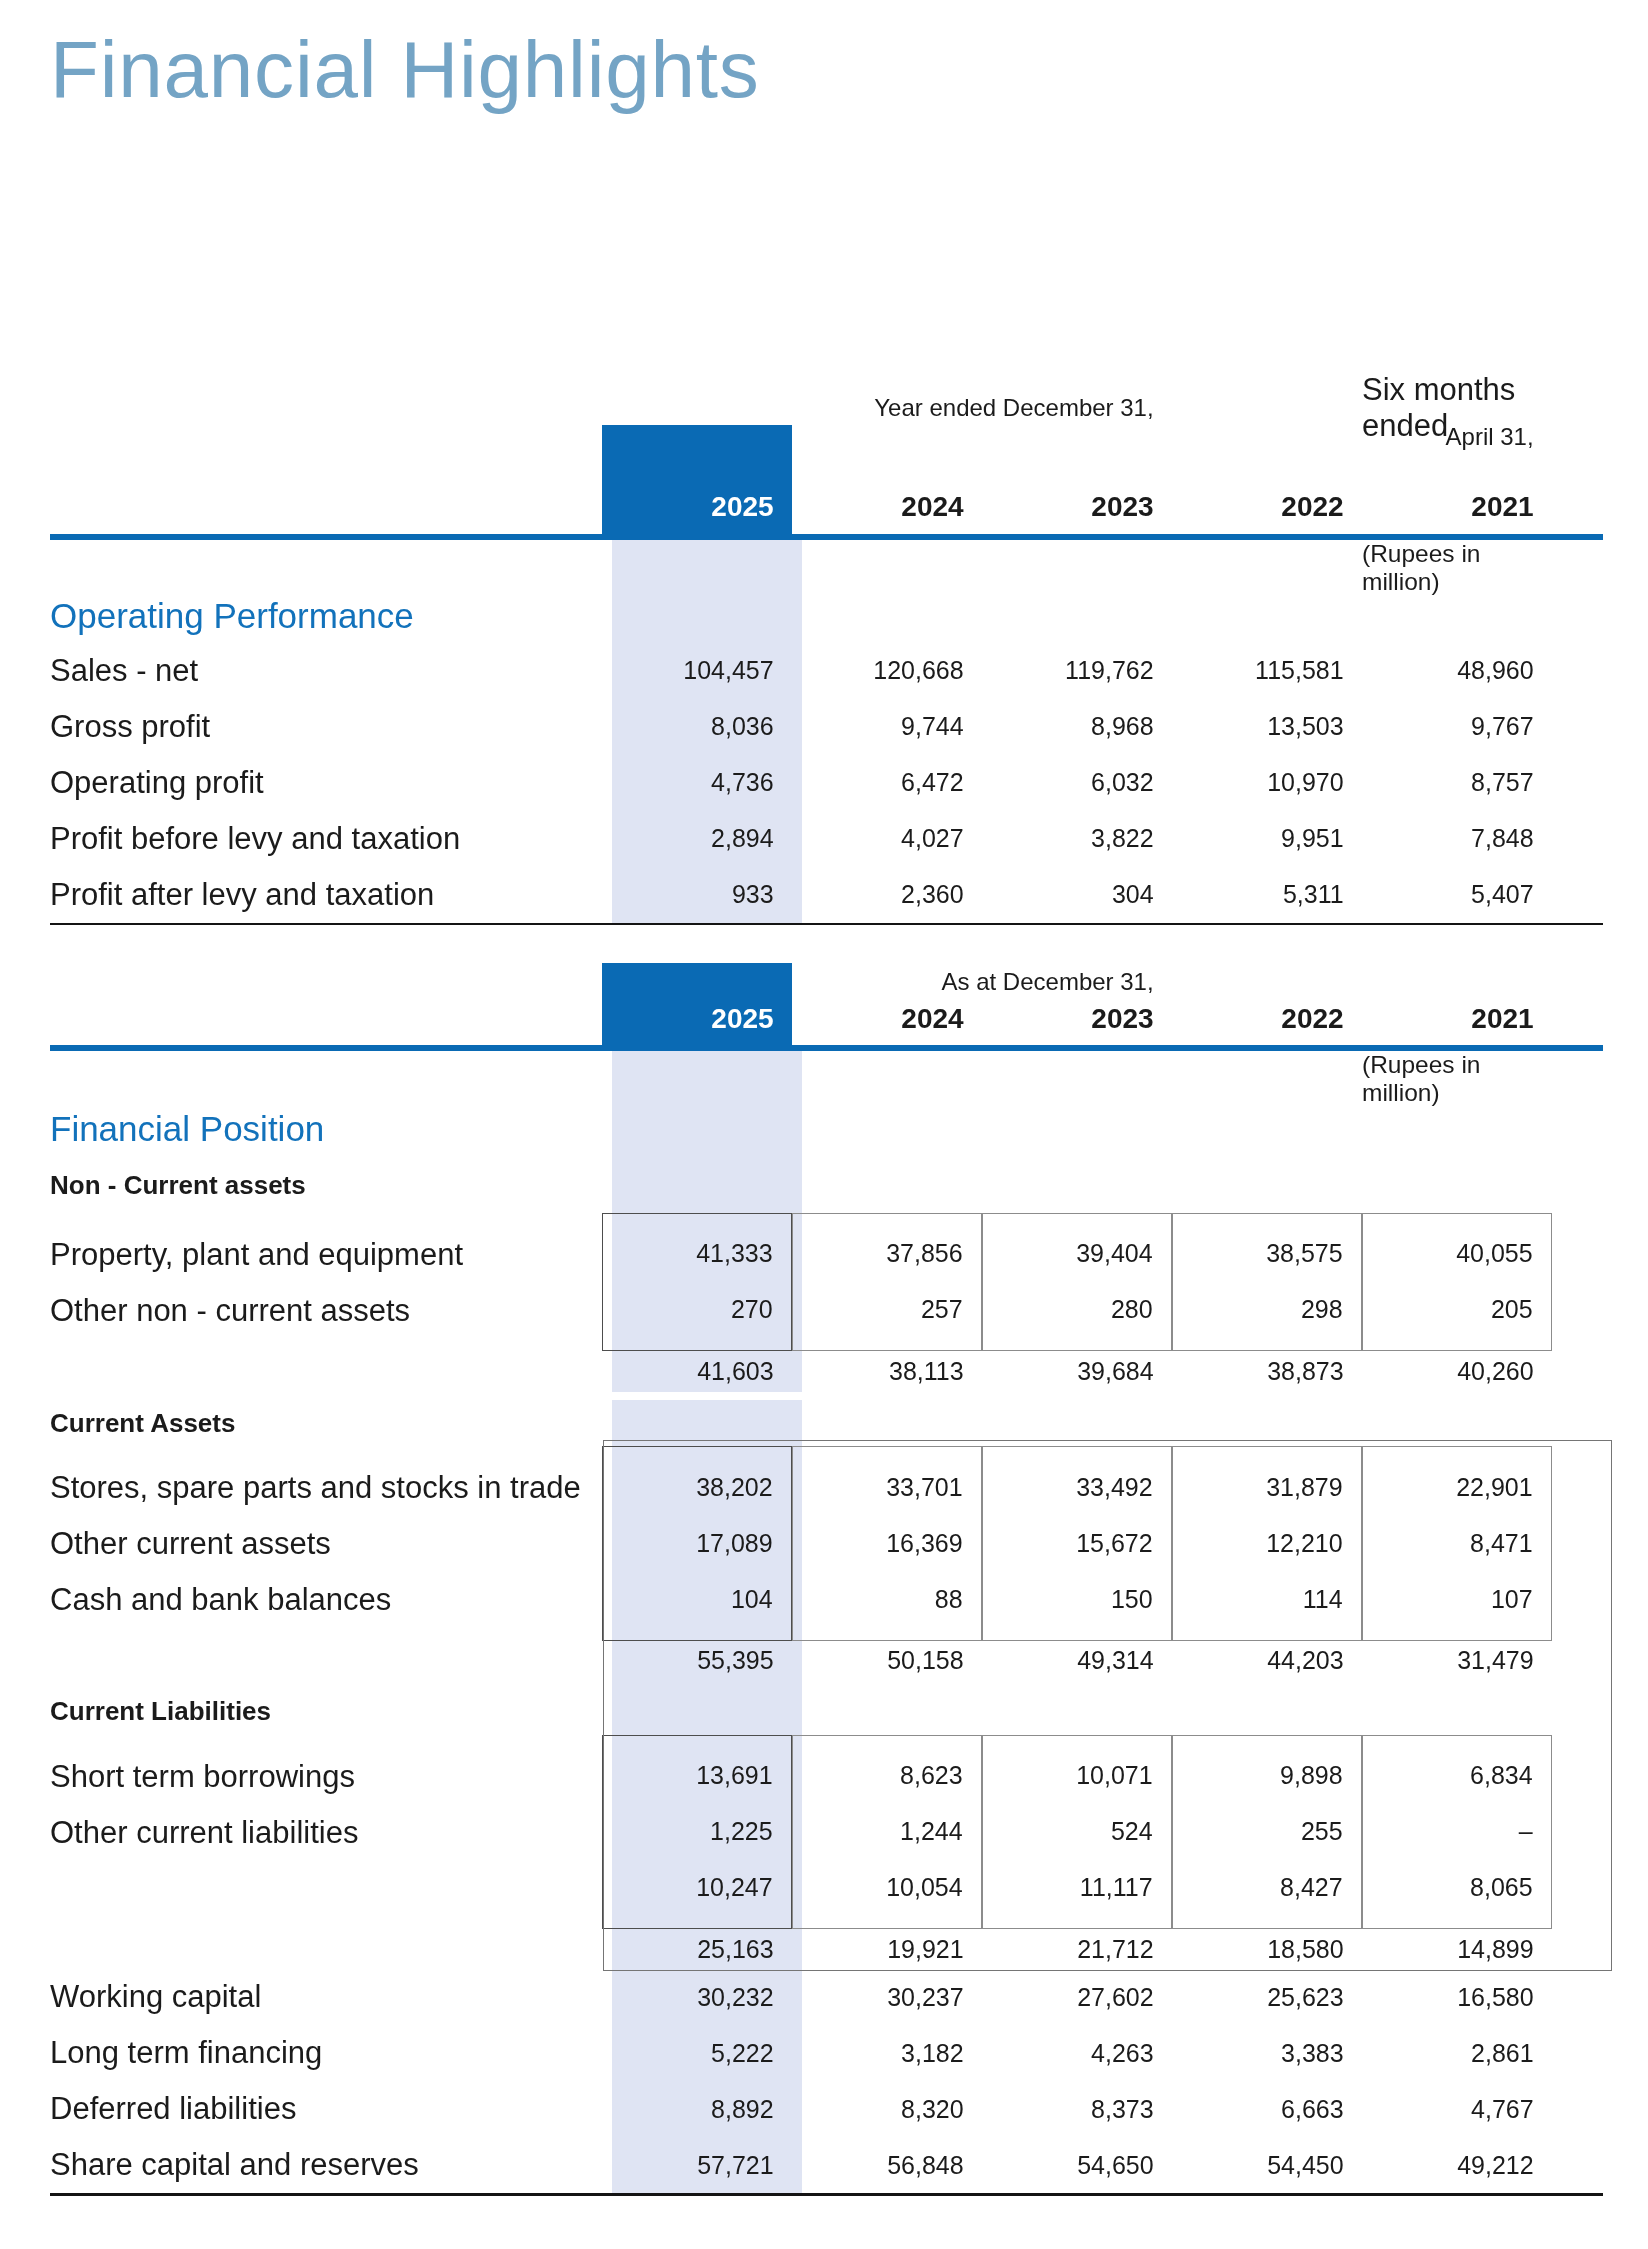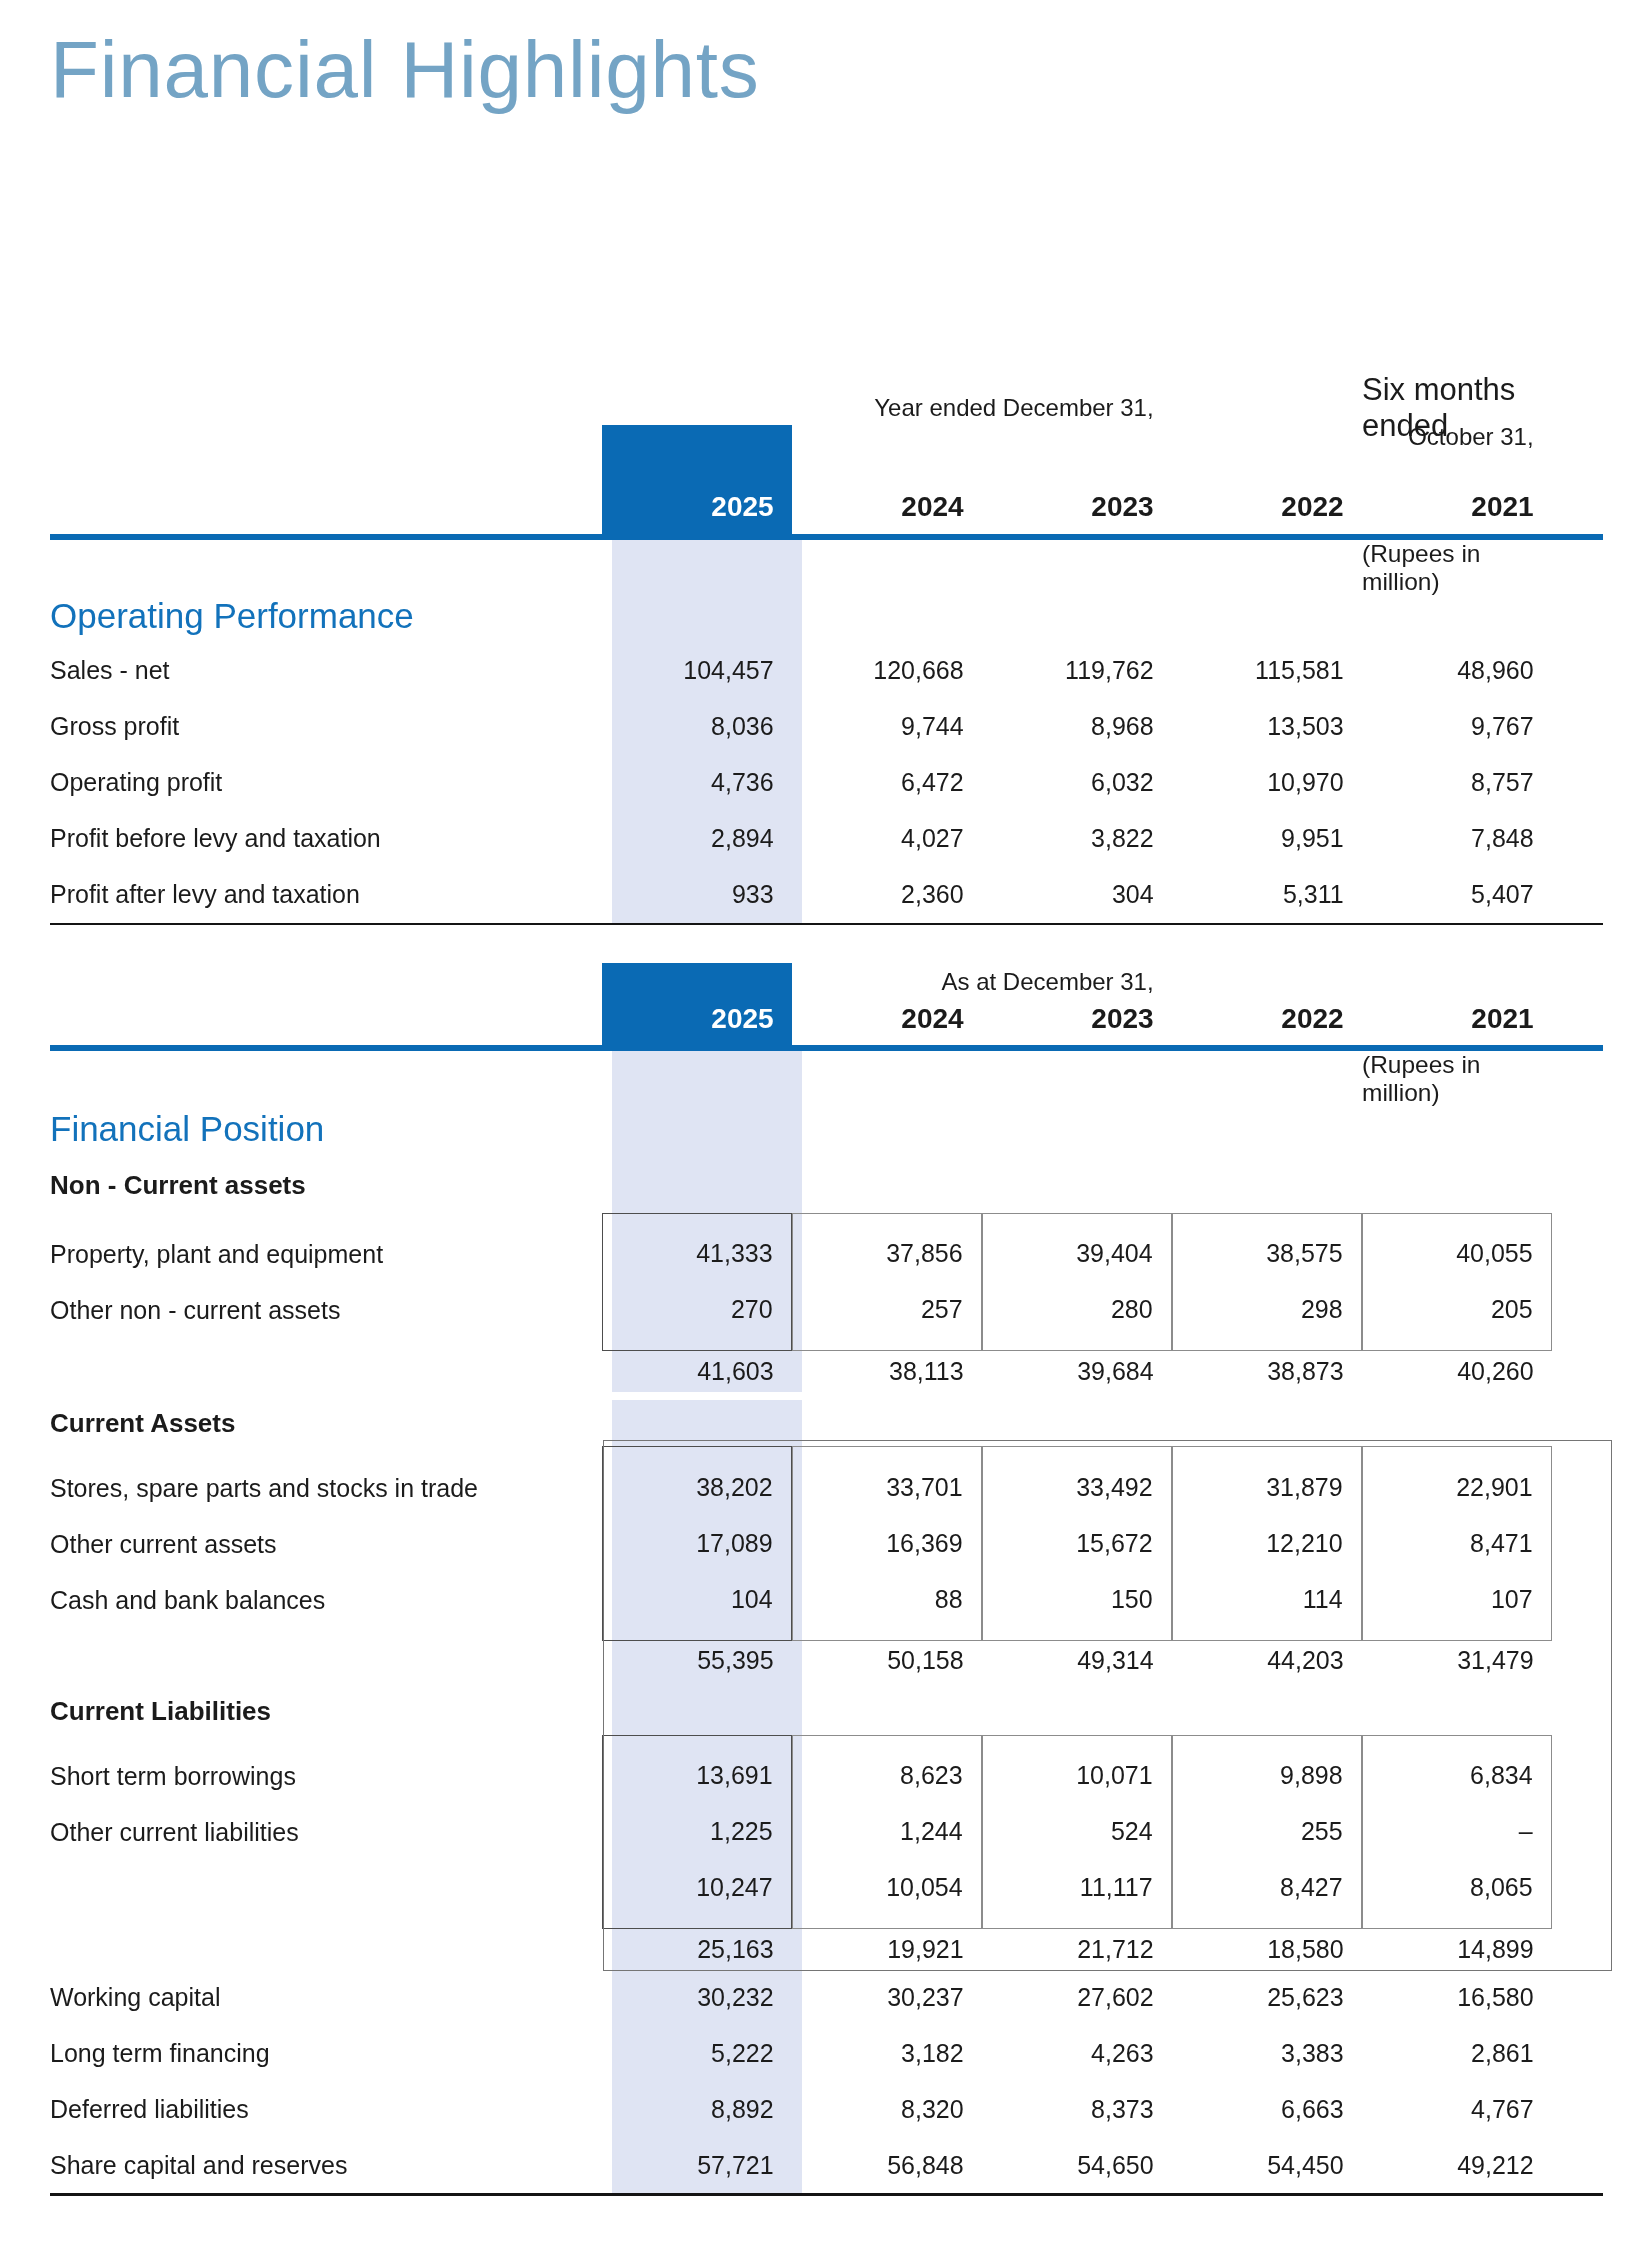--- a/index.html
+++ b/index.html
@@ -18,21 +18,21 @@
   .pright2{grid-column:6;grid-row:2;display:flex;align-items:center;justify-content:flex-end;padding-right:18.4px;font-size:24px;}
   .yr{display:flex;align-items:flex-end;justify-content:flex-end;padding:0 18.4px 10.7px 0;font-size:28px;font-weight:700;}
   .t1head .yr{grid-row:3;}
   .t2head .yr{grid-row:2;padding-bottom:9.2px;}
   .y25{background:#0a6ab4;color:#fff;grid-column:2;}
   .t1head .y25{grid-row:2/4;}
   .t2head .y25{grid-row:1/3;}
   .c2{grid-column:3}.c3{grid-column:4}.c4{grid-column:5}.c5{grid-column:6}
   
   .num{display:flex;align-items:center;justify-content:flex-end;padding-right:18.4px;font-size:25px;}
-  .row-label{display:flex;align-items:center;font-size:25px;text-align:center;}
+  .row-label{display:flex;align-items:center;font-size:31px;text-align:center;}
   .unit-row{height:49px;}
   .unit-row .num{grid-column:6;height:100%;font-size:24.5px;}
   .blue-head{color:#1272bb;font-size:35px;display:flex;align-items:center;}
   .op-head{height:54px;}
   .fp-head{height:58px;}
   .subhead{display:flex;align-items:center;font-weight:700;font-size:26px;}
   .sh72{height:55px;}  .sh60{height:46px;margin-top:8px;}
   .t1rows{grid-auto-rows:56px;border-bottom:2.3px solid #141414;}
   
   .fp-group .labels{padding-top:14px;}
@@ -51,21 +51,21 @@
 </head>
 <body>
 
 <div class="content">
 
   <div class="title">Financial Highlights</div>
 
   <div class="grid t1head">
     <div class="pcenter">Year ended December 31,</div>
     <div class="pright1">Six months ended</div>
-    <div class="pright2">October 31,</div>
+    <div class="pright2">April 31,</div>
     <div class="yr y25">2025</div>
     <div class="yr c2">2024</div>
     <div class="yr c3">2023</div>
     <div class="yr c4">2022</div>
     <div class="yr c5">2021</div>
   </div>
 
   <div class="grid unit-row striped">
     <div class="num">(Rupees in million)</div>
   </div>

